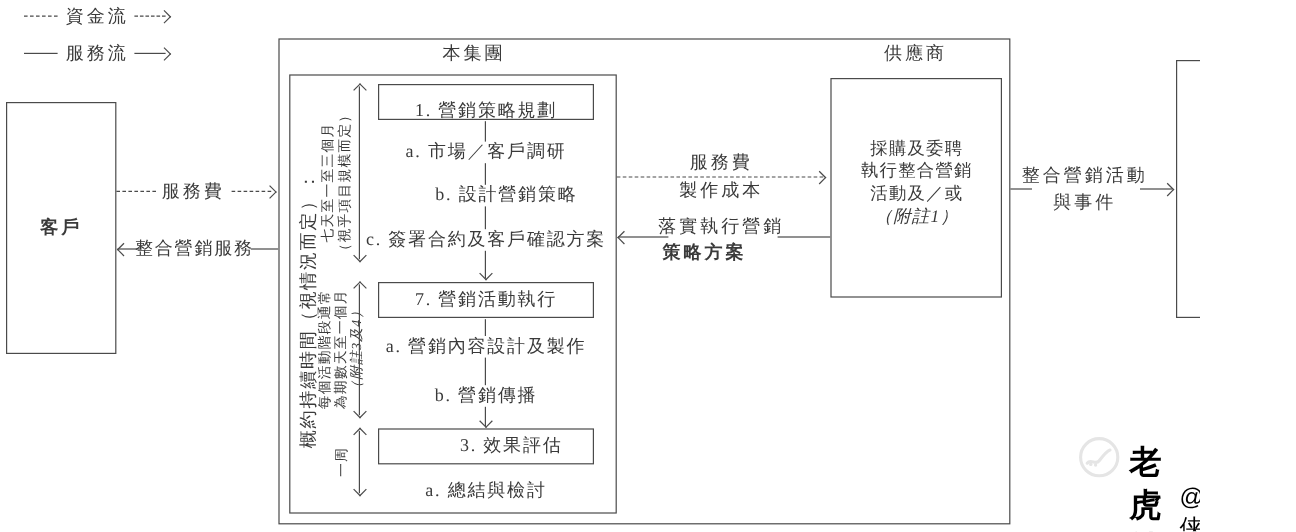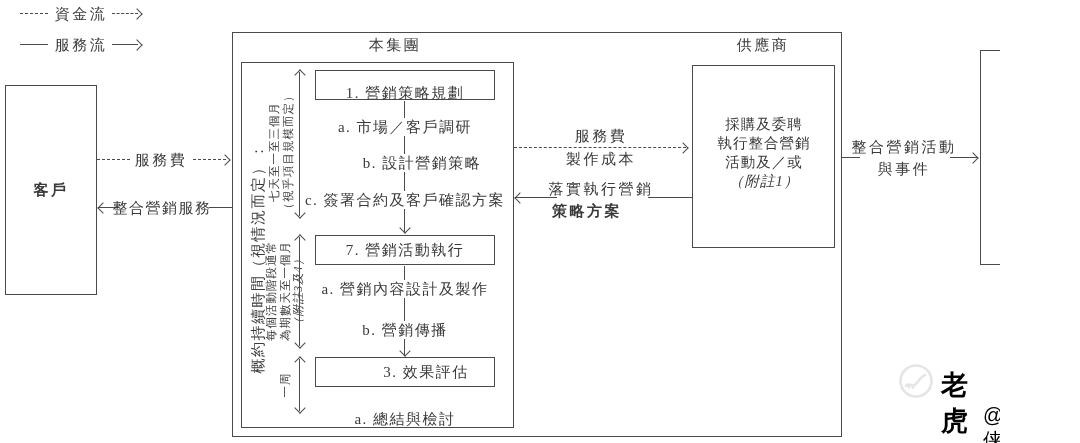--- a/index.html
+++ b/index.html
@@ -114,21 +114,21 @@
   <div class="lbl" style="left:405px;top:250px;">7. 營銷活動執行</div>
   <div class="vline" style="left:404px;top:266px;height:14px;"></div>
   <div class="lbl" style="left:405px;top:289px;">a. 營銷內容設計及製作</div>
   <div class="vline" style="left:404px;top:298px;height:23px;"></div>
   <div class="lbl" style="left:405px;top:330px;">b. 營銷傳播</div>
   <div class="vline" style="left:404px;top:339px;height:16px;"></div>
   <div class="chev down" style="left:401px;top:347px;"></div>
 
   <div class="box" style="left:315px;top:357px;width:180px;height:30px;"></div>
   <div class="lbl" style="left:405px;top:372px;margin-left:21px;">3. 效果評估</div>
-  <div class="lbl" style="left:405px;top:419px;">a. 總結與檢討</div>
+  <div class="lbl" style="left:405px;top:409px;">a. 總結與檢討</div>
 
   <div class="hline dashed" style="left:514px;top:147px;width:172px;"></div>
   <div class="chev right" style="left:679px;top:144px;"></div>
   <div class="lbl sp" style="left:601px;top:136px;">服務費</div>
   <div class="lbl sp" style="left:601px;top:159px;">製作成本</div>
 
   <div class="chev left" style="left:516px;top:194px;"></div>
   <div class="hline" style="left:515px;top:197px;width:42px;"></div>
   <div class="lbl sp" style="left:601px;top:189px;">落實執行營銷</div>
   <div class="lbl sp" style="left:587px;top:211px;font-weight:bold;">策略方案</div>

